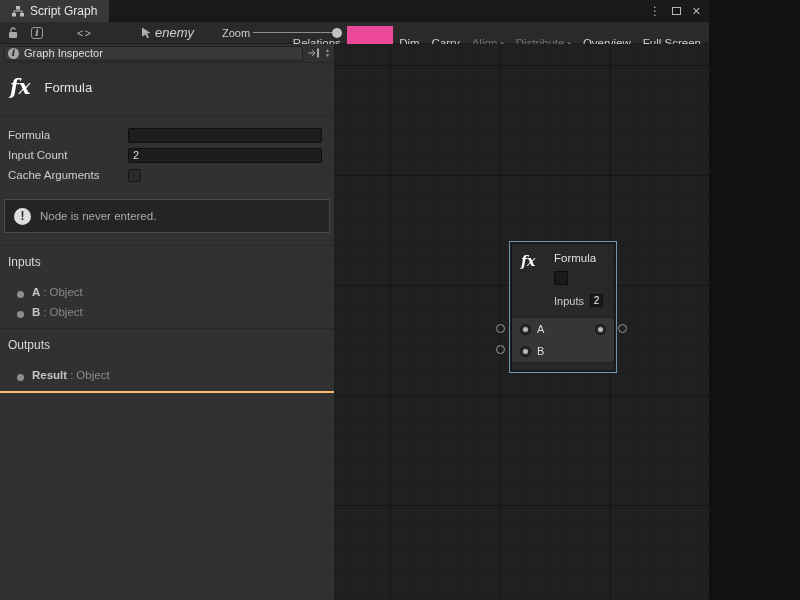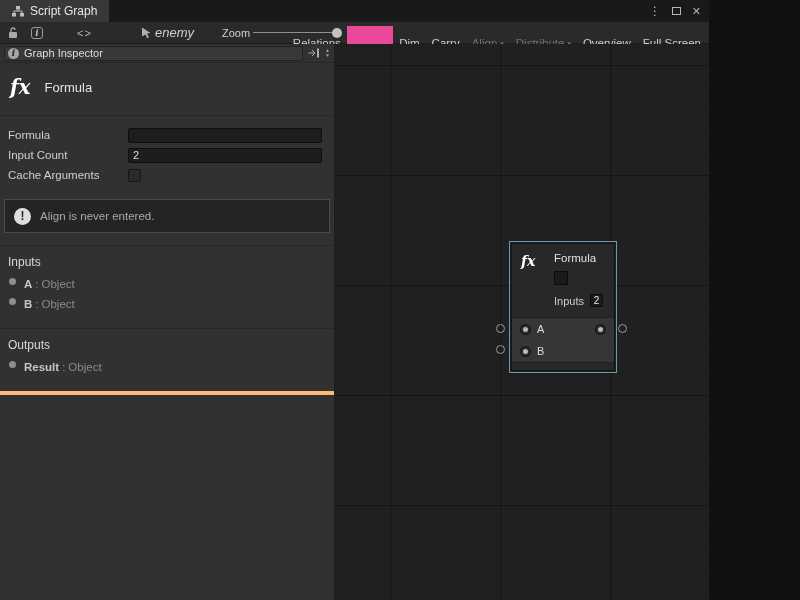--- a/index.html
+++ b/index.html
@@ -49,23 +49,23 @@
   .frow{display:flex;align-items:center;height:20px;padding-left:8px;}
   .frow label{width:120px;color:#cfcfcf;}
   .field{width:194px;height:15px;background:#1d1d1d;border:1px solid #0e0e0e;border-radius:2px;
          color:#ddd;font-size:11px;padding:0 4px;font-family:inherit;outline:none;}
   .checkbox{width:13px;height:13px;background:#2a2a2a;border:1px solid #151515;border-radius:2px;}
   .warnbox{margin:10px 4px 12px;height:34px;border:1px solid #4b4b4b;background:#242424;
            display:flex;align-items:center;gap:9px;padding:0 9px;color:#a9a9a9;}
   .warn-icon{width:17px;height:17px;border-radius:50%;background:#dedede;color:#242424;flex:0 0 auto;
              font-weight:bold;font-size:12px;display:flex;align-items:center;justify-content:center;}
   .section{border-top:1px solid #282828;padding:7px 0 10px;}
-  .section.last{border-bottom:4px solid #fdba74;}
+  .section.last{border-bottom:2px solid #fdba74;}
   .section h3{font-size:12px;font-weight:normal;color:#dadada;margin:0;padding:2px 8px 9px;}
-  .pitem{display:flex;align-items:flex-start;height:20px;padding-left:9px;gap:8px;}
+  .pitem{display:flex;align-items:flex-end;height:20px;padding-left:17px;gap:8px;}
   .pdot{width:7px;height:7px;border-radius:50%;background:#8e8e8e;flex:0 0 auto;}
   .pname{color:#c6c6c6;font-weight:bold;}
   .psep{color:#8b8b8b;margin:0 3px;}
   .ptype{color:#8b8b8b;}
 
   
   .graph{position:absolute;left:335px;top:44px;right:0;bottom:0;background-color:#202020;
     background-image:
       linear-gradient(to right, rgba(0,0,0,0.10) 1px, transparent 1px),
       linear-gradient(to bottom, rgba(0,0,0,0.10) 1px, transparent 1px),
@@ -182,21 +182,21 @@
         <input class="field" type="text" value="2" style="">
       </div>
       <div class="frow">
         <label>Cache Arguments</label>
         <span class="checkbox"></span>
       </div>
     </div>
 
     <div class="warnbox">
       <span class="warn-icon">!</span>
-      <span>Align is never entered.</span>
+      <span>Node is never entered.</span>
     </div>
 
     <div class="section">
       <h3>Inputs</h3>
       <div class="pitem">
         <span class="pdot"></span>
         <span><span class="pname">A</span><span class="psep">:</span><span class="ptype">Object</span></span>
       </div>
       <div class="pitem">
         <span class="pdot"></span>

